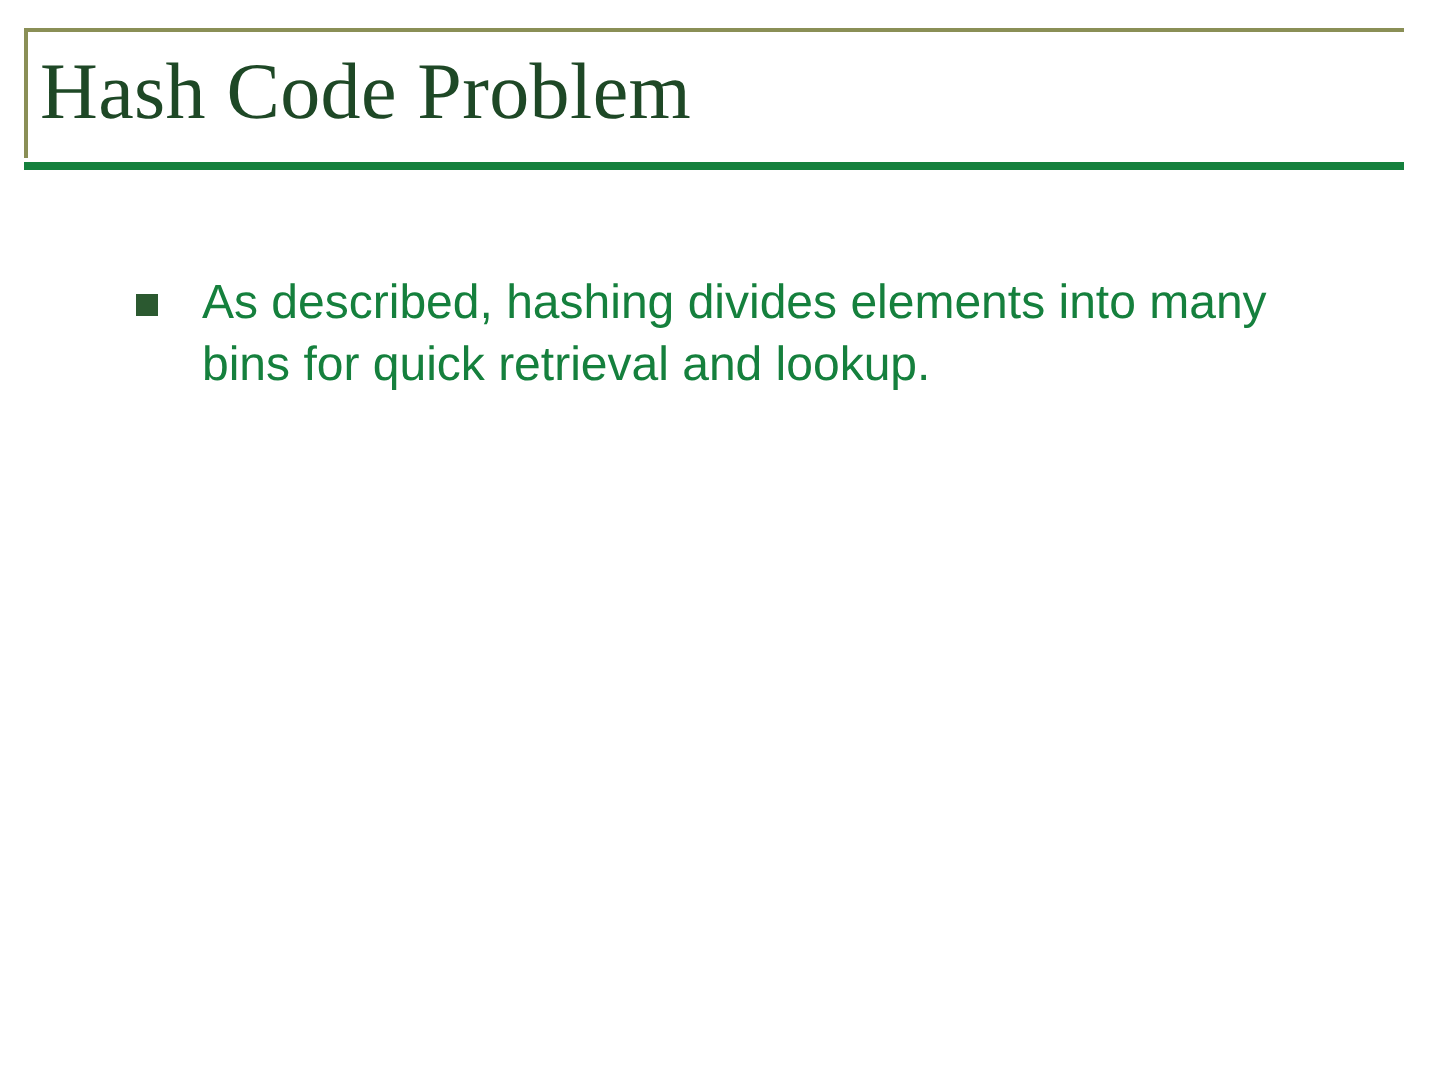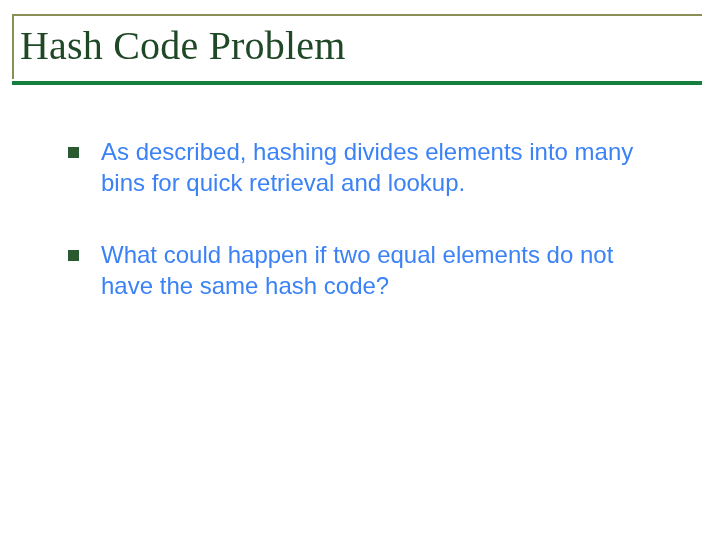--- a/index.html
+++ b/index.html
@@ -46,41 +46,37 @@
     width: 11px;
     height: 11px;
     background: #2b5930;
     flex-shrink: 0;
     margin-top: 10px;
     margin-right: 22px;
   }
   .bullet-text {
     font-size: 24px;
     line-height: 1.28;
-    color: #3b82f6;
+    color: #15803d;
     font-weight: 400;
   }
 </style>
 </head>
 <body>
 
 <div class="slide">
   <div class="title-wrap">
     <div class="title-inner">
       <h1 class="title">Hash Code Problem</h1>
     </div>
   </div>
 
   <div class="body">
 
     <div class="bullet-item">
       <span class="bullet-icon"></span>
       <span class="bullet-text">As described, hashing divides elements into many bins for quick retrieval and lookup.</span>
     </div>
 
-    <div class="bullet-item">
-      <span class="bullet-icon"></span>
-      <span class="bullet-text">What could happen if two equal elements do not have the same hash code?</span>
-    </div>
 
 
   </div>
 </div>
 
 </body></html>

